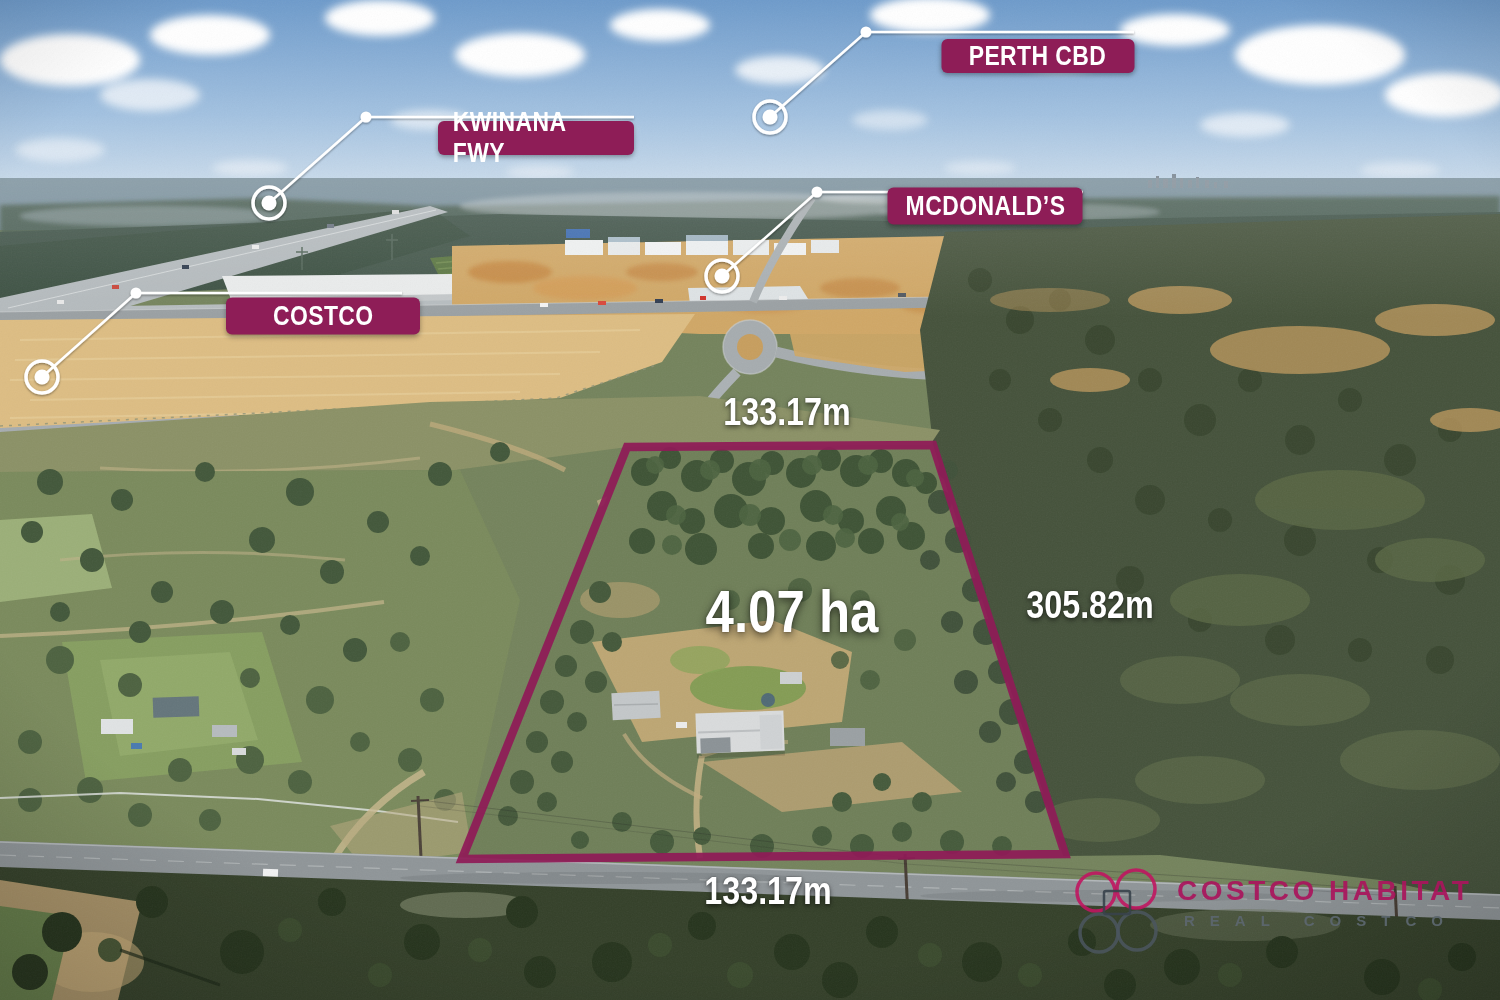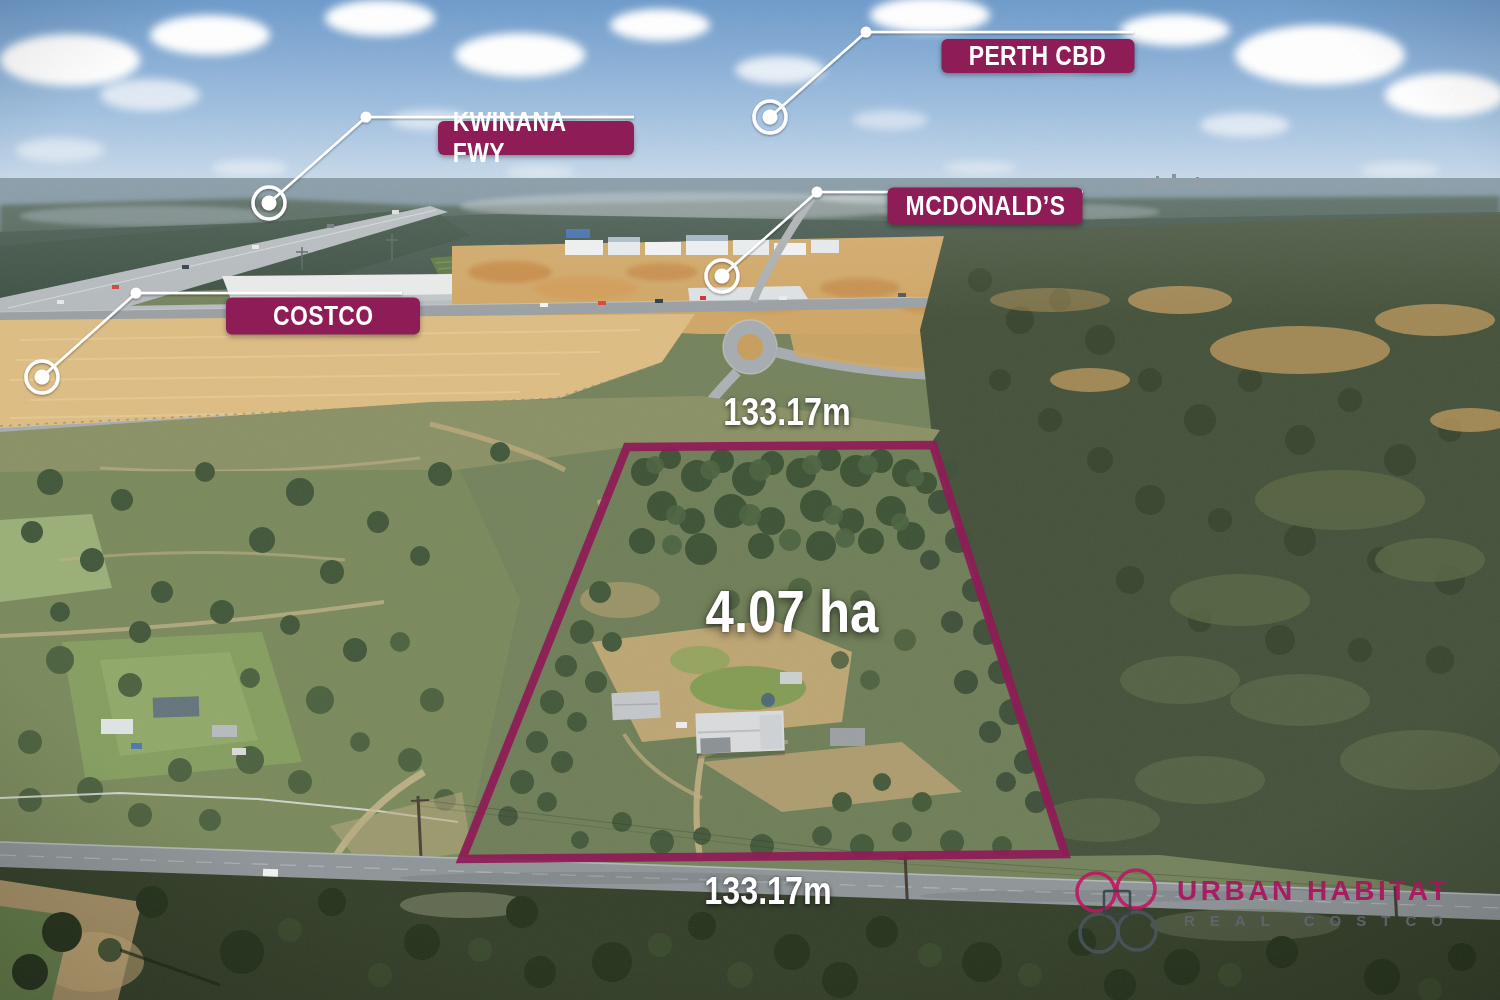--- a/index.html
+++ b/index.html
@@ -554,20 +554,22 @@
       <circle cx="1099" cy="933" r="19" stroke="#4b565f" opacity=".85"></circle>
       <circle cx="1137" cy="931" r="19" stroke="#4b565f" opacity=".85"></circle>
       <rect x="1104" y="891" width="26" height="23" rx="2" stroke="#38434b" stroke-width="2.5" opacity=".9"></rect>
     </g>
   </svg>
 
   <div class="overlay-text measure" style="left:787px;top:412px;">
     <span class="cond">133.17m</span></div>
 
 
+  <div class="overlay-text measure" style="left:1090px;top:605px;">
+    <span class="cond">305.82m</span></div>
 
   <div class="overlay-text measure" style="left:768px;top:891px;">
     <span class="cond">133.17m</span></div>
 
   <div class="overlay-text area" style="left:792px;top:611px;">
     <span class="cond">4.07 ha</span></div>
 
   <div class="label-box lb-perth">
     <span class="cond">PERTH CBD</span>
     </div>
@@ -577,17 +579,17 @@
     </div>
 
   <div class="label-box lb-mcdonalds">
     <span class="cond">MCDONALD’S</span>
     </div>
 
   <div class="label-box lb-costco">
     <span class="cond">COSTCO</span>
     </div>
 
-  <div class="brand-name">URBAN HABITAT</div>
+  <div class="brand-name">COSTCO HABITAT</div>
 
   <div class="brand-tagline">REAL COSTCO</div>
 
 </div>
 
 </body></html>

